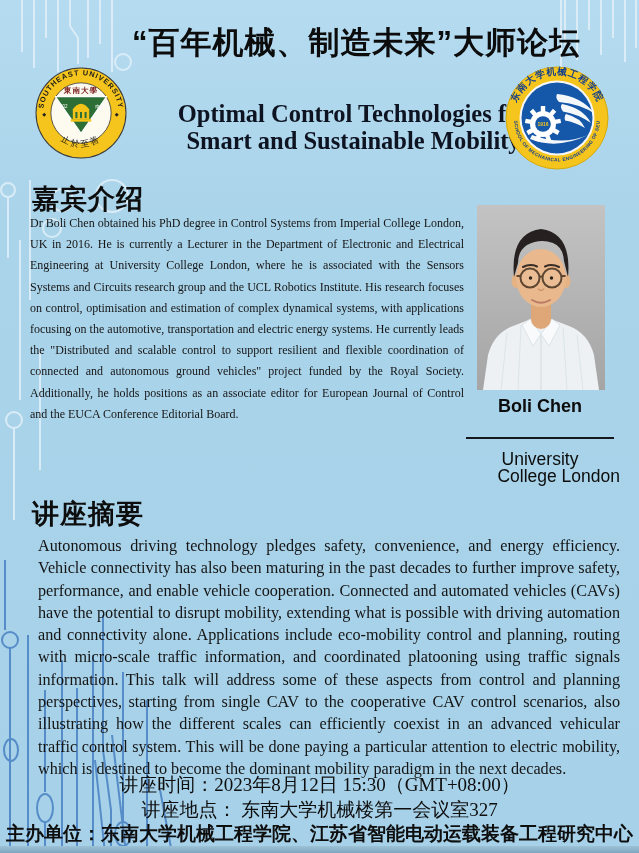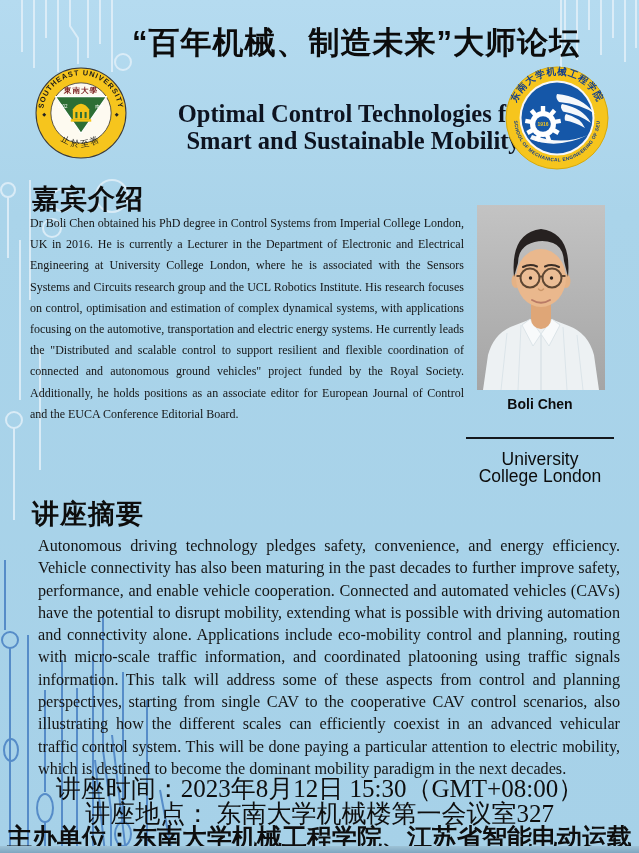--- a/index.html
+++ b/index.html
@@ -16,27 +16,27 @@
   .title-en{left:96px;right:28px;top:100px;text-align:center;
     font-family:"Liberation Serif",serif;font-weight:bold;font-size:24.5px;line-height:27px;color:#0d1320;}
   .section-title{font-size:27px;font-weight:900;color:#0d0d0d;letter-spacing:1px;}
   .st-guest{left:32px;top:181px;}
   .st-abstract{left:32px;top:496px;}
   .body-text{font-family:"Liberation Serif",serif;color:#151515;text-align:justify;}
   .bio{left:30px;top:213px;width:434px;font-size:12px;line-height:21.2px;}
   .abstract-text{left:30px;top:535px;width:582px;font-size:16.2px;line-height:22.3px;margin-left:8px;}
   .portrait{left:477px;top:205px;width:128px;height:185px;}
   .caption{left:460px;width:160px;text-align:center;color:#0c0c0c;}
-  .guest-name{top:396px;font-size:14px;font-weight:bold;}
+  .guest-name{top:396px;font-size:18px;font-weight:bold;}
   .guest-title{top:415px;font-size:18px;font-weight:bold;}
   .name-divider{left:466px;top:437px;width:148px;border-top:2px solid #14181c;}
   .affil{font-size:17.5px;}
   .affil.a1{top:449px;}
-  .affil.a2{top:466px;}
-  .footer-line{left:0;right:0;text-align:center;font-family:"Liberation Serif",serif;color:#0e0e0e;font-size:25px;}
+  .affil.a2{top:466px;text-align:right;}
+  .footer-line{left:0;right:0;text-align:center;font-family:"Liberation Serif",serif;color:#0e0e0e;font-size:19px;}
   .f-time{top:772px;}
   .f-loc{top:797px;}
   .f-org{top:821px;font-weight:bold;}
   .bottom-strip{left:0;top:846px;width:639px;height:7px;
     background:linear-gradient(180deg,#9dc2d6 0%,#7ea6c0 100%);}
   svg text{font-family:"Liberation Sans",sans-serif;}
 </style>
 </head>
 <body>
 

